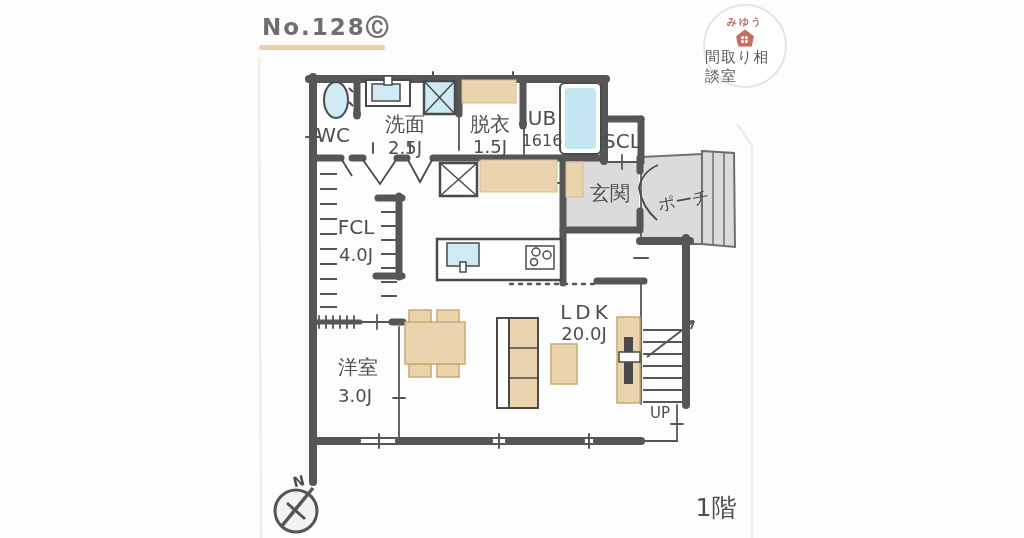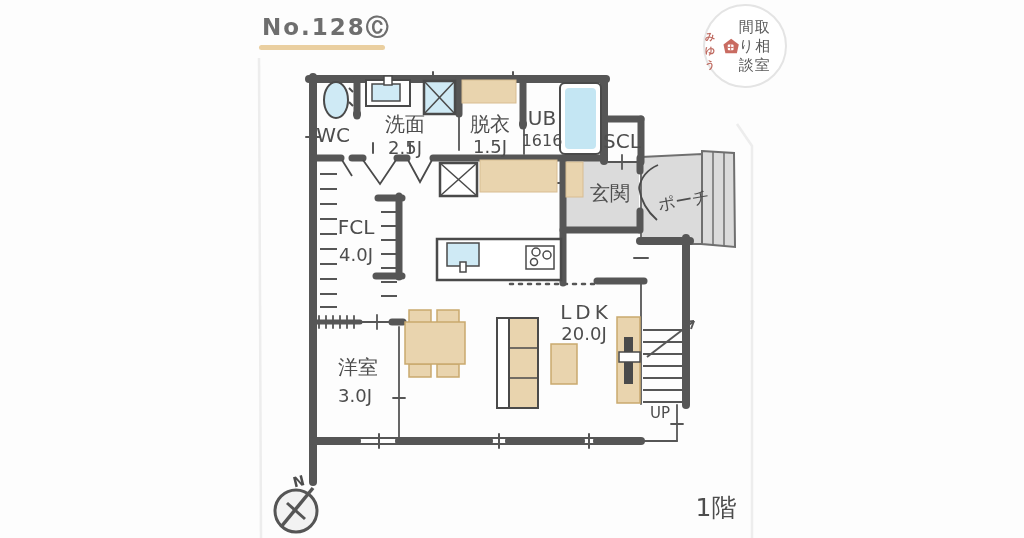--- a/index.html
+++ b/index.html
@@ -4,21 +4,21 @@
 <style>
   html,body{margin:0;padding:0;background:#ffffff;}
   .canvas{position:relative;width:1024px;height:538px;background:#fdfdfd;overflow:hidden;
           font-family:"DejaVu Sans",sans-serif;}
   .title{position:absolute;left:262px;top:12px;font-size:23px;letter-spacing:2px;
          color:#6e6e6e;font-weight:bold;}
   .title-underline{position:absolute;left:259px;top:45px;width:126px;height:5px;
          background:#eacfa0;border-radius:3px;}
   .logo{position:absolute;left:703px;top:4px;width:84px;height:84px;border-radius:50%;
         background:#ffffff;border:2px solid #e4e4e4;box-sizing:border-box;
-        display:flex;flex-direction:row;align-items:center;justify-content:flex-start;}
+        display:flex;flex-direction:column;align-items:center;justify-content:flex-start;}
   .logo-top{margin-top:9px;font-size:10px;letter-spacing:2px;color:#bf6a60;font-weight:bold;}
   .logo-bottom{font-size:15px;letter-spacing:1px;color:#5a5a5a;margin-top:1px;}
   .plan-svg{position:absolute;left:0;top:0;}
   text{fill:#4d4d4d;font-family:"DejaVu Sans",sans-serif;}
   .rm{font-size:20px;}
   .sz{font-size:18px;}
   .sm{font-size:16px;}
 </style>
 </head>
 <body>

